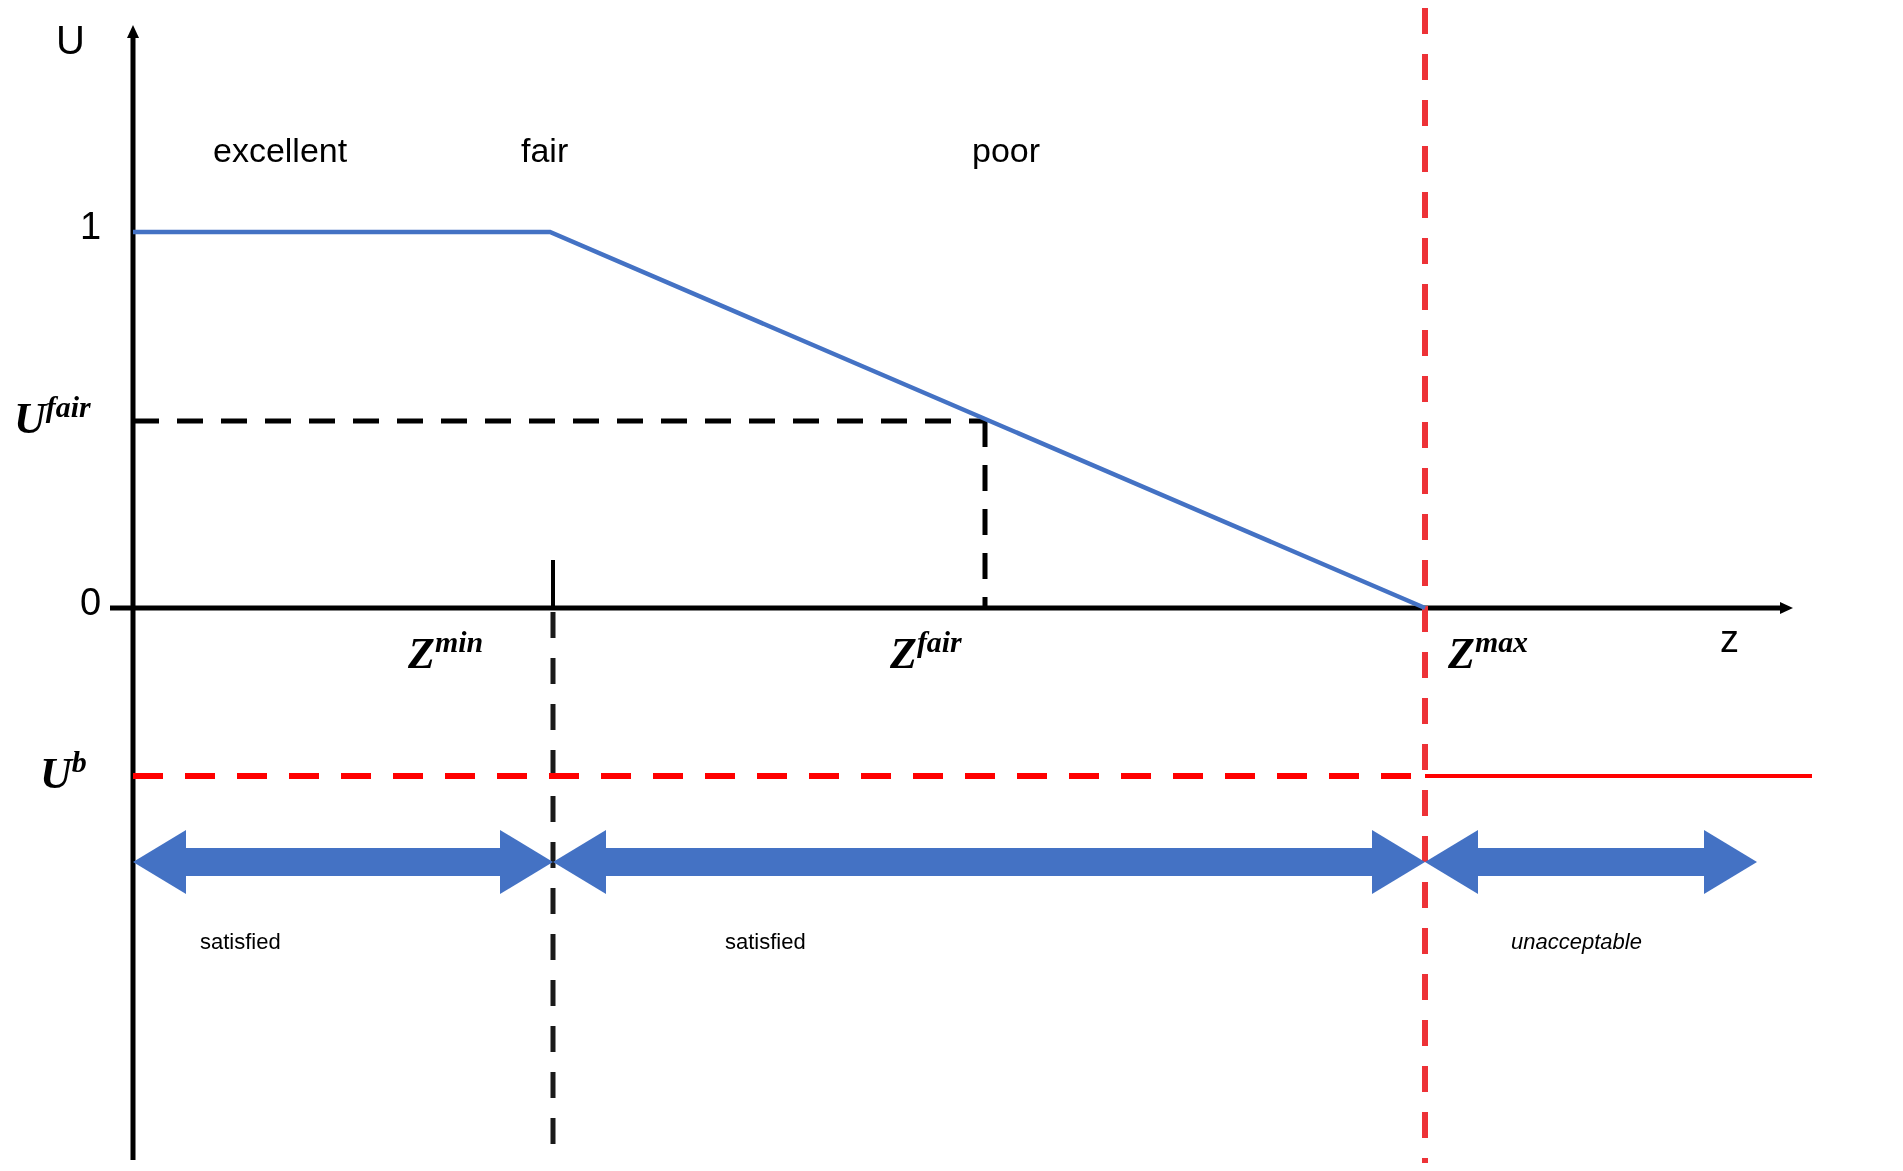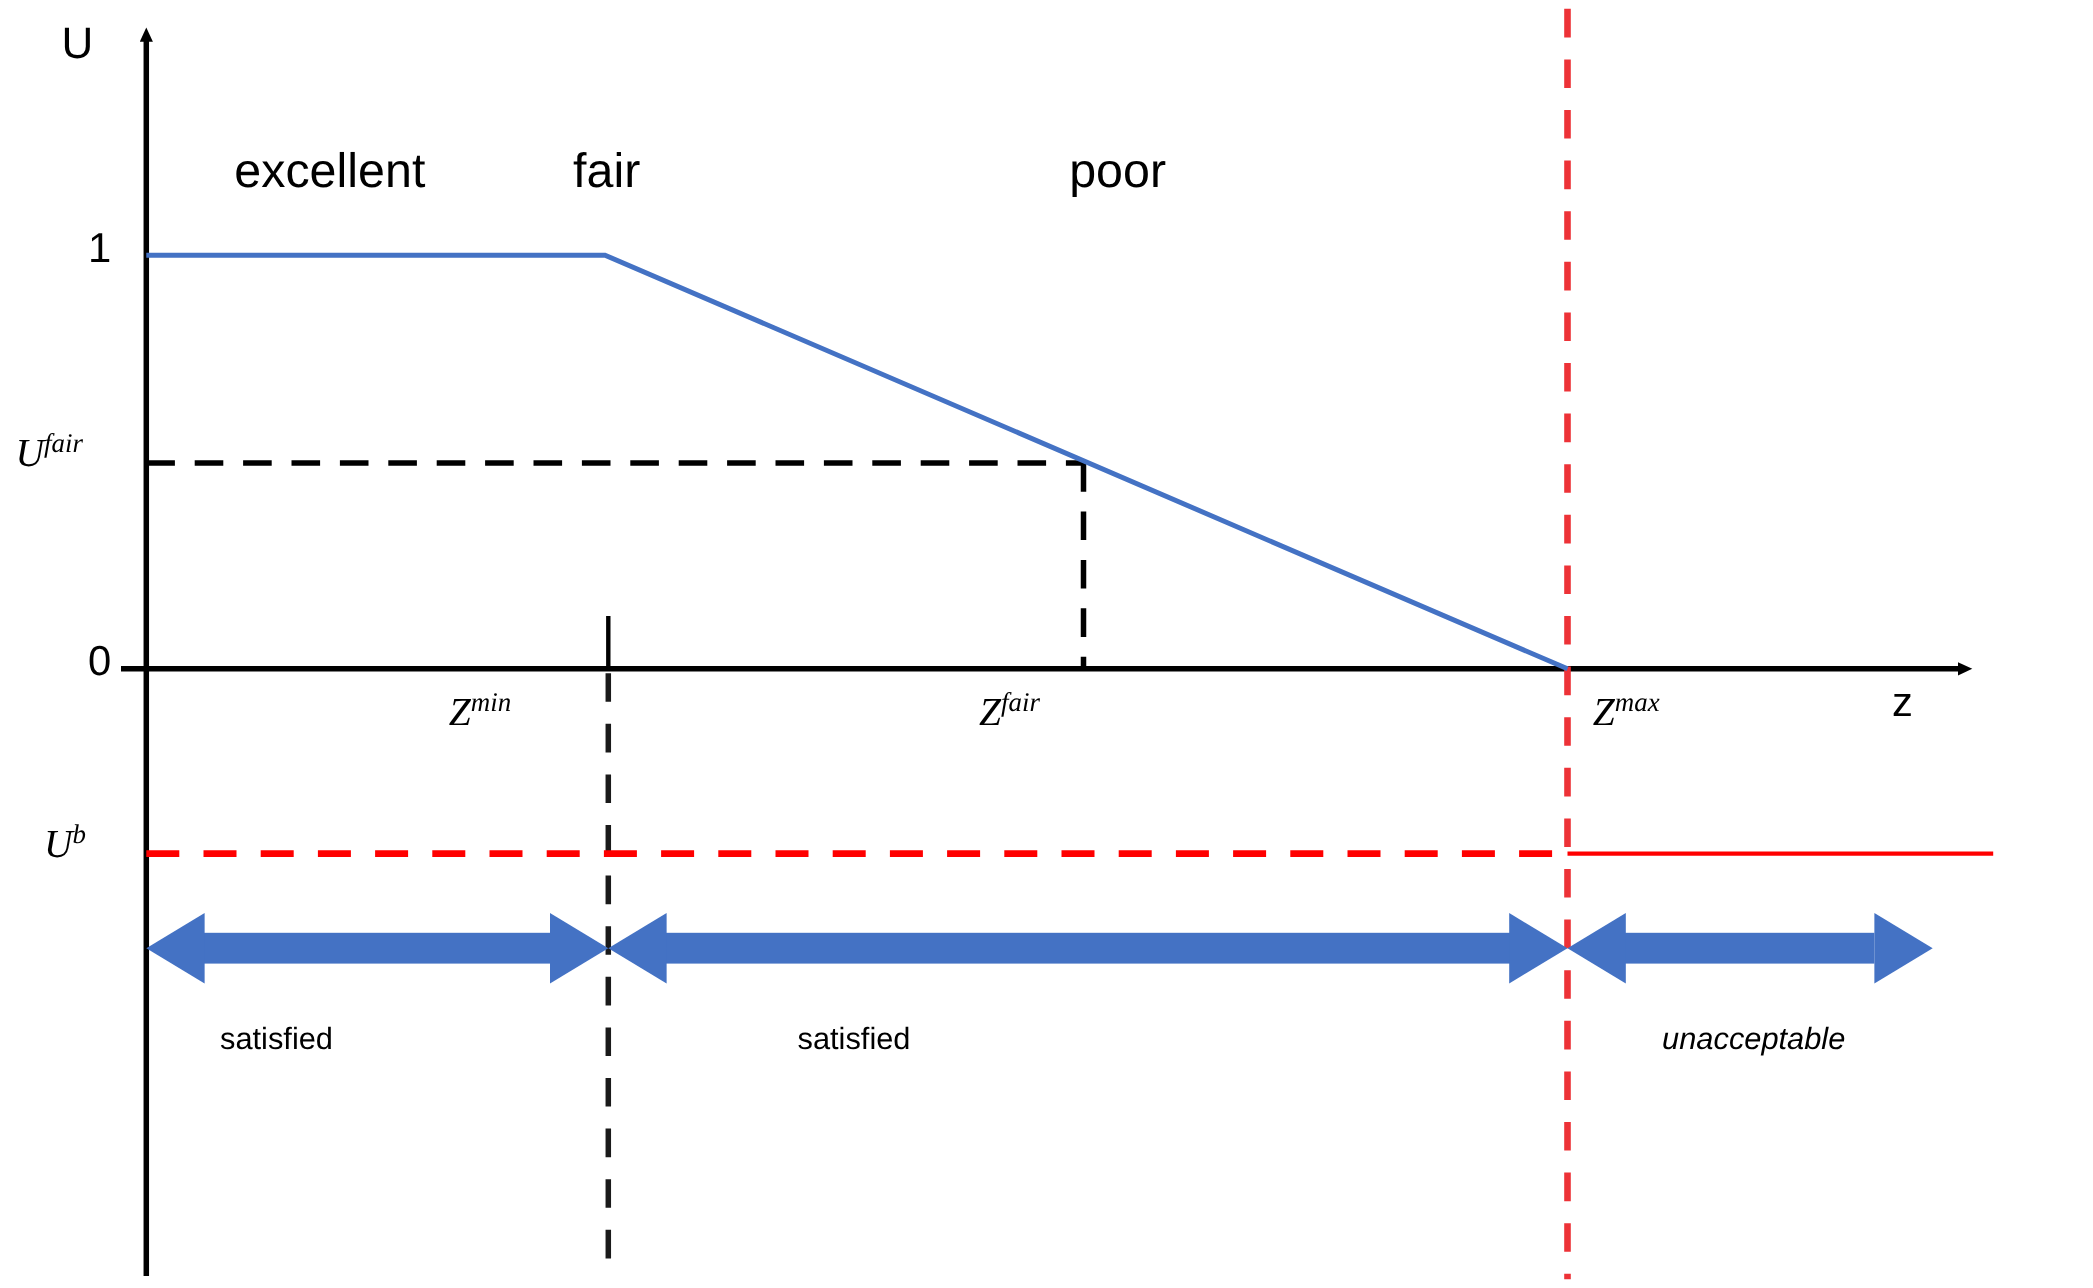--- a/index.html
+++ b/index.html
@@ -1,23 +1,23 @@
 <!DOCTYPE html>
 <html><head>
 <meta charset="utf-8">
 <title>Utility vs z diagram</title>
 <style>
   html,body{margin:0;padding:0;background:#ffffff;}
   #stage{position:relative;width:1903px;height:1171px;background:#ffffff;
          font-family:"Liberation Sans", sans-serif;overflow:hidden;}
   .lbl{position:absolute;white-space:nowrap;color:#000;}
-  .zone-lbl{font-size:44px;}
-  .band-lbl{font-size:28px;}
+  .zone-lbl{font-size:34px;}
+  .band-lbl{font-size:22px;}
   .tick-lbl{font-size:38px;}
-  .math{font-family:"Liberation Serif", serif;font-style:italic;font-size:36px;}
+  .math{font-family:"Liberation Serif", serif;font-style:italic;font-size:44px;font-weight:bold;}
   .math sup{font-style:italic;font-size:0.68em;vertical-align:super;}
   svg{position:absolute;left:0;top:0;}
 </style>
 </head>
 <body>
 
 <div id="stage">
 
   <svg width="1903" height="1171">
     <defs>

